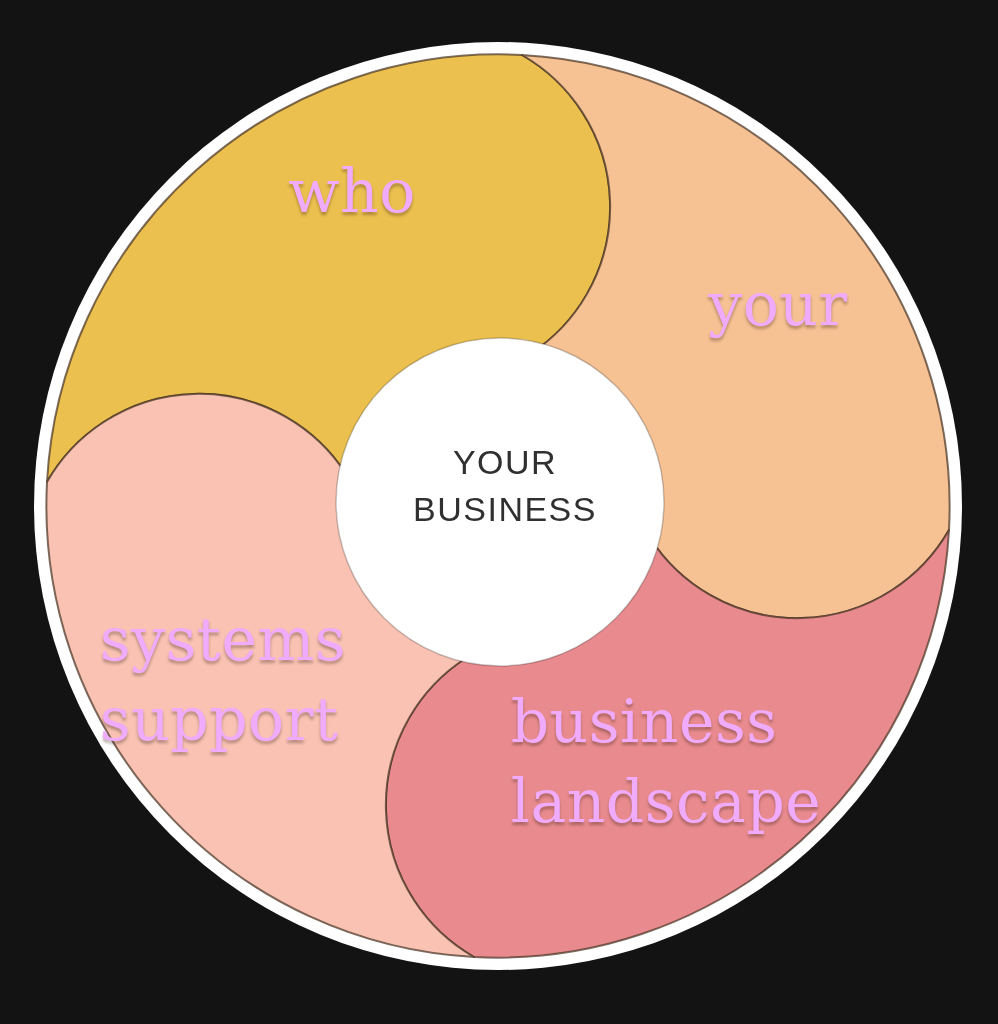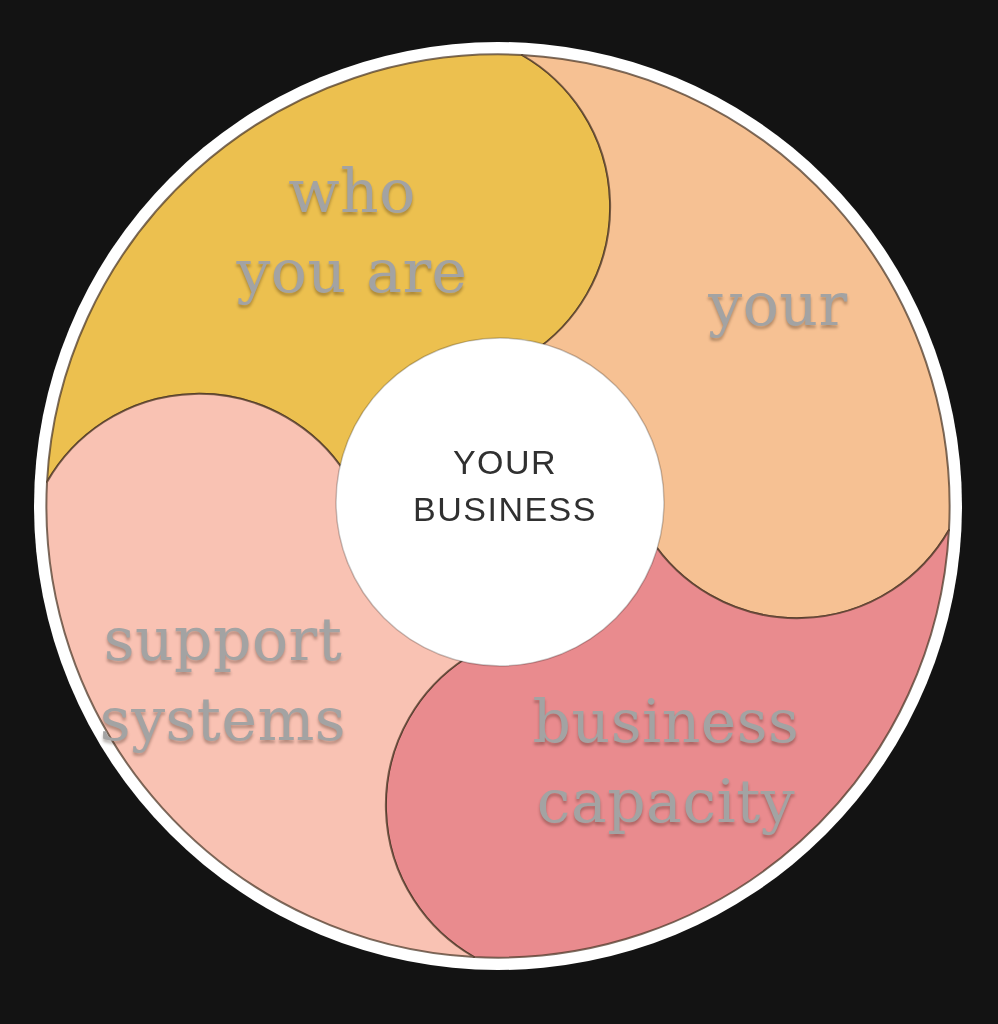--- a/index.html
+++ b/index.html
@@ -30,22 +30,21 @@
     stroke: rgba(0, 0, 0, 0.22);
     stroke-width: 1.5;
   }
   .seg-label {
     position: absolute;
     transform: translateX(-50%);
     font-family: "DejaVu Serif", "Liberation Serif", serif;
     font-size: 60px;
     line-height: 80px;
     letter-spacing: 0.5px;
-    color: #a3a3a3;
-    text-align: center;
+    color: #f0abfc;
     white-space: nowrap;
     text-shadow: 0 3px 3px rgba(40, 22, 8, 0.32);
   }
   .seg-label .line { display: block; }
   .l-who  { left: 352px; top: 151px; }
   .l-cap  { left: 778px; top: 264px; }
   .l-sup  { left: 223px; top: 599px; }
   .l-land { left: 666px; top: 681px; }
   .center-label {
     position: absolute;
@@ -79,35 +78,34 @@
         <path transform="rotate(180)" d="M -451 -24 A 452 452 0 0 1 24 -451 A 175 175 0 0 1 32 -152 A 155 155 0 0 0 -152 -32 A 175 175 0 0 0 -451 -24 Z" fill="#e98b8e"></path>
         <path transform="rotate(270)" d="M -451 -24 A 452 452 0 0 1 24 -451 A 175 175 0 0 1 32 -152 A 155 155 0 0 0 -152 -32 A 175 175 0 0 0 -451 -24 Z" fill="#f9c2b3"></path>
       </g>
 
       <circle class="center-circle" cx="2" cy="-4" r="164" fill="#ffffff"></circle>
     </g>
   </svg>
 
   <div class="seg-label l-who">
     <span class="line">who</span>
-    <span class="line">you are</span>
   </div>
 
   <div class="seg-label l-cap">
     <span class="line">your</span>
   </div>
 
   <div class="seg-label l-sup">
+    <span class="line">systems</span>
     <span class="line">support</span>
-    <span class="line">systems</span>
   </div>
 
   <div class="seg-label l-land">
     <span class="line">business</span>
-    <span class="line">capacity</span>
+    <span class="line">landscape</span>
   </div>
 
   <div class="center-label">
     <span class="line">YOUR</span>
     <span class="line">BUSINESS</span>
   </div>
 
 </div>
 
 </body></html>

